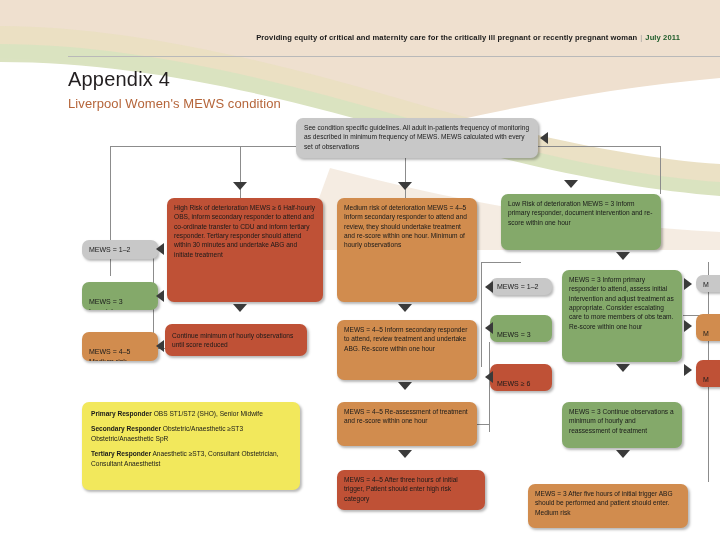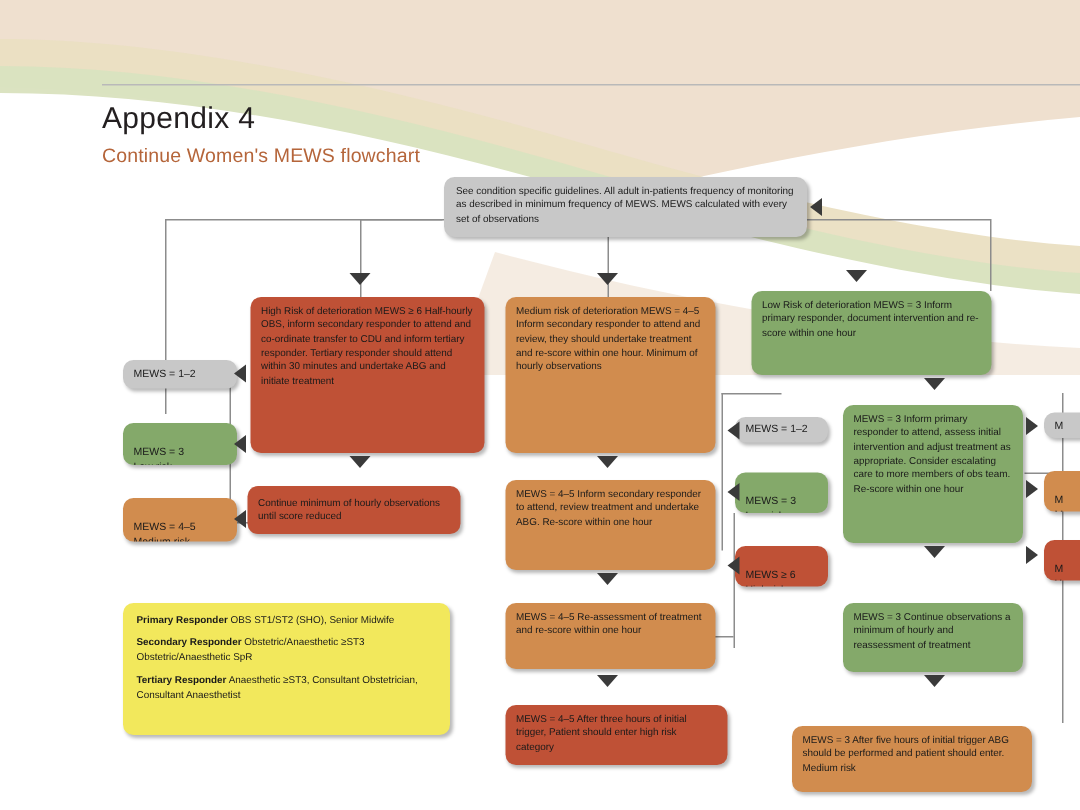--- a/index.html
+++ b/index.html
@@ -71,24 +71,27 @@
 
   <svg class="swirl" viewBox="0 0 720 250" preserveAspectRatio="none">
     <path d="M0,0 L720,0 L720,78 C560,92 420,128 300,158 C190,186 90,196 0,198 Z" fill="#efe0cf"></path>
     <path d="M0,26 C120,26 260,58 390,96 C520,134 630,158 720,164 L720,196 C620,192 500,166 380,130 C250,92 120,60 0,58 Z" fill="#eadfc2" opacity=".95"></path>
     <path d="M0,44 C130,44 270,78 400,116 C525,152 630,176 720,182 L720,200 C620,196 500,172 380,136 C250,98 120,72 0,70 Z" fill="#d9e3c0" opacity=".95"></path>
     <path d="M0,62 C140,62 280,96 410,134 C530,168 635,190 720,196 L720,250 L0,250 Z" fill="#ffffff"></path>
     <path d="M0,150 C150,150 320,196 460,232 C540,252 640,262 720,264 L720,250 L0,250 Z" fill="#ffffff"></path>
     <path d="M330,168 C450,200 590,226 720,232 L720,250 L300,250 Z" fill="#efe0cf" opacity=".6"></path>
   </svg>
 
+  <div class="runhead">
+    <span>Providing equity of critical and maternity care for the critically ill pregnant or recently pregnant woman</span><span class="sep">|</span><span class="date">July 2011</span>
+  </div>
   <div class="rule"></div>
 
   <div class="apptitle">Appendix 4</div>
-  <div class="subtitle">Continue Women's MEWS flowchart</div>
+  <div class="subtitle">Liverpool Women's MEWS condition</div>
 
   <div class="canvas">
 
     <div class="ln v" style="left:110px;top:34px;height:130px;"></div>
     <div class="ln h" style="left:110px;top:34px;width:185px;"></div>
     <div class="ln v" style="left:240px;top:34px;height:52px;"></div>
     <div class="ln v" style="left:405px;top:34px;height:52px;"></div>
     <div class="ln h" style="left:240px;top:34px;width:420px;"></div>
     <div class="ln v" style="left:660px;top:34px;height:48px;"></div>
 

